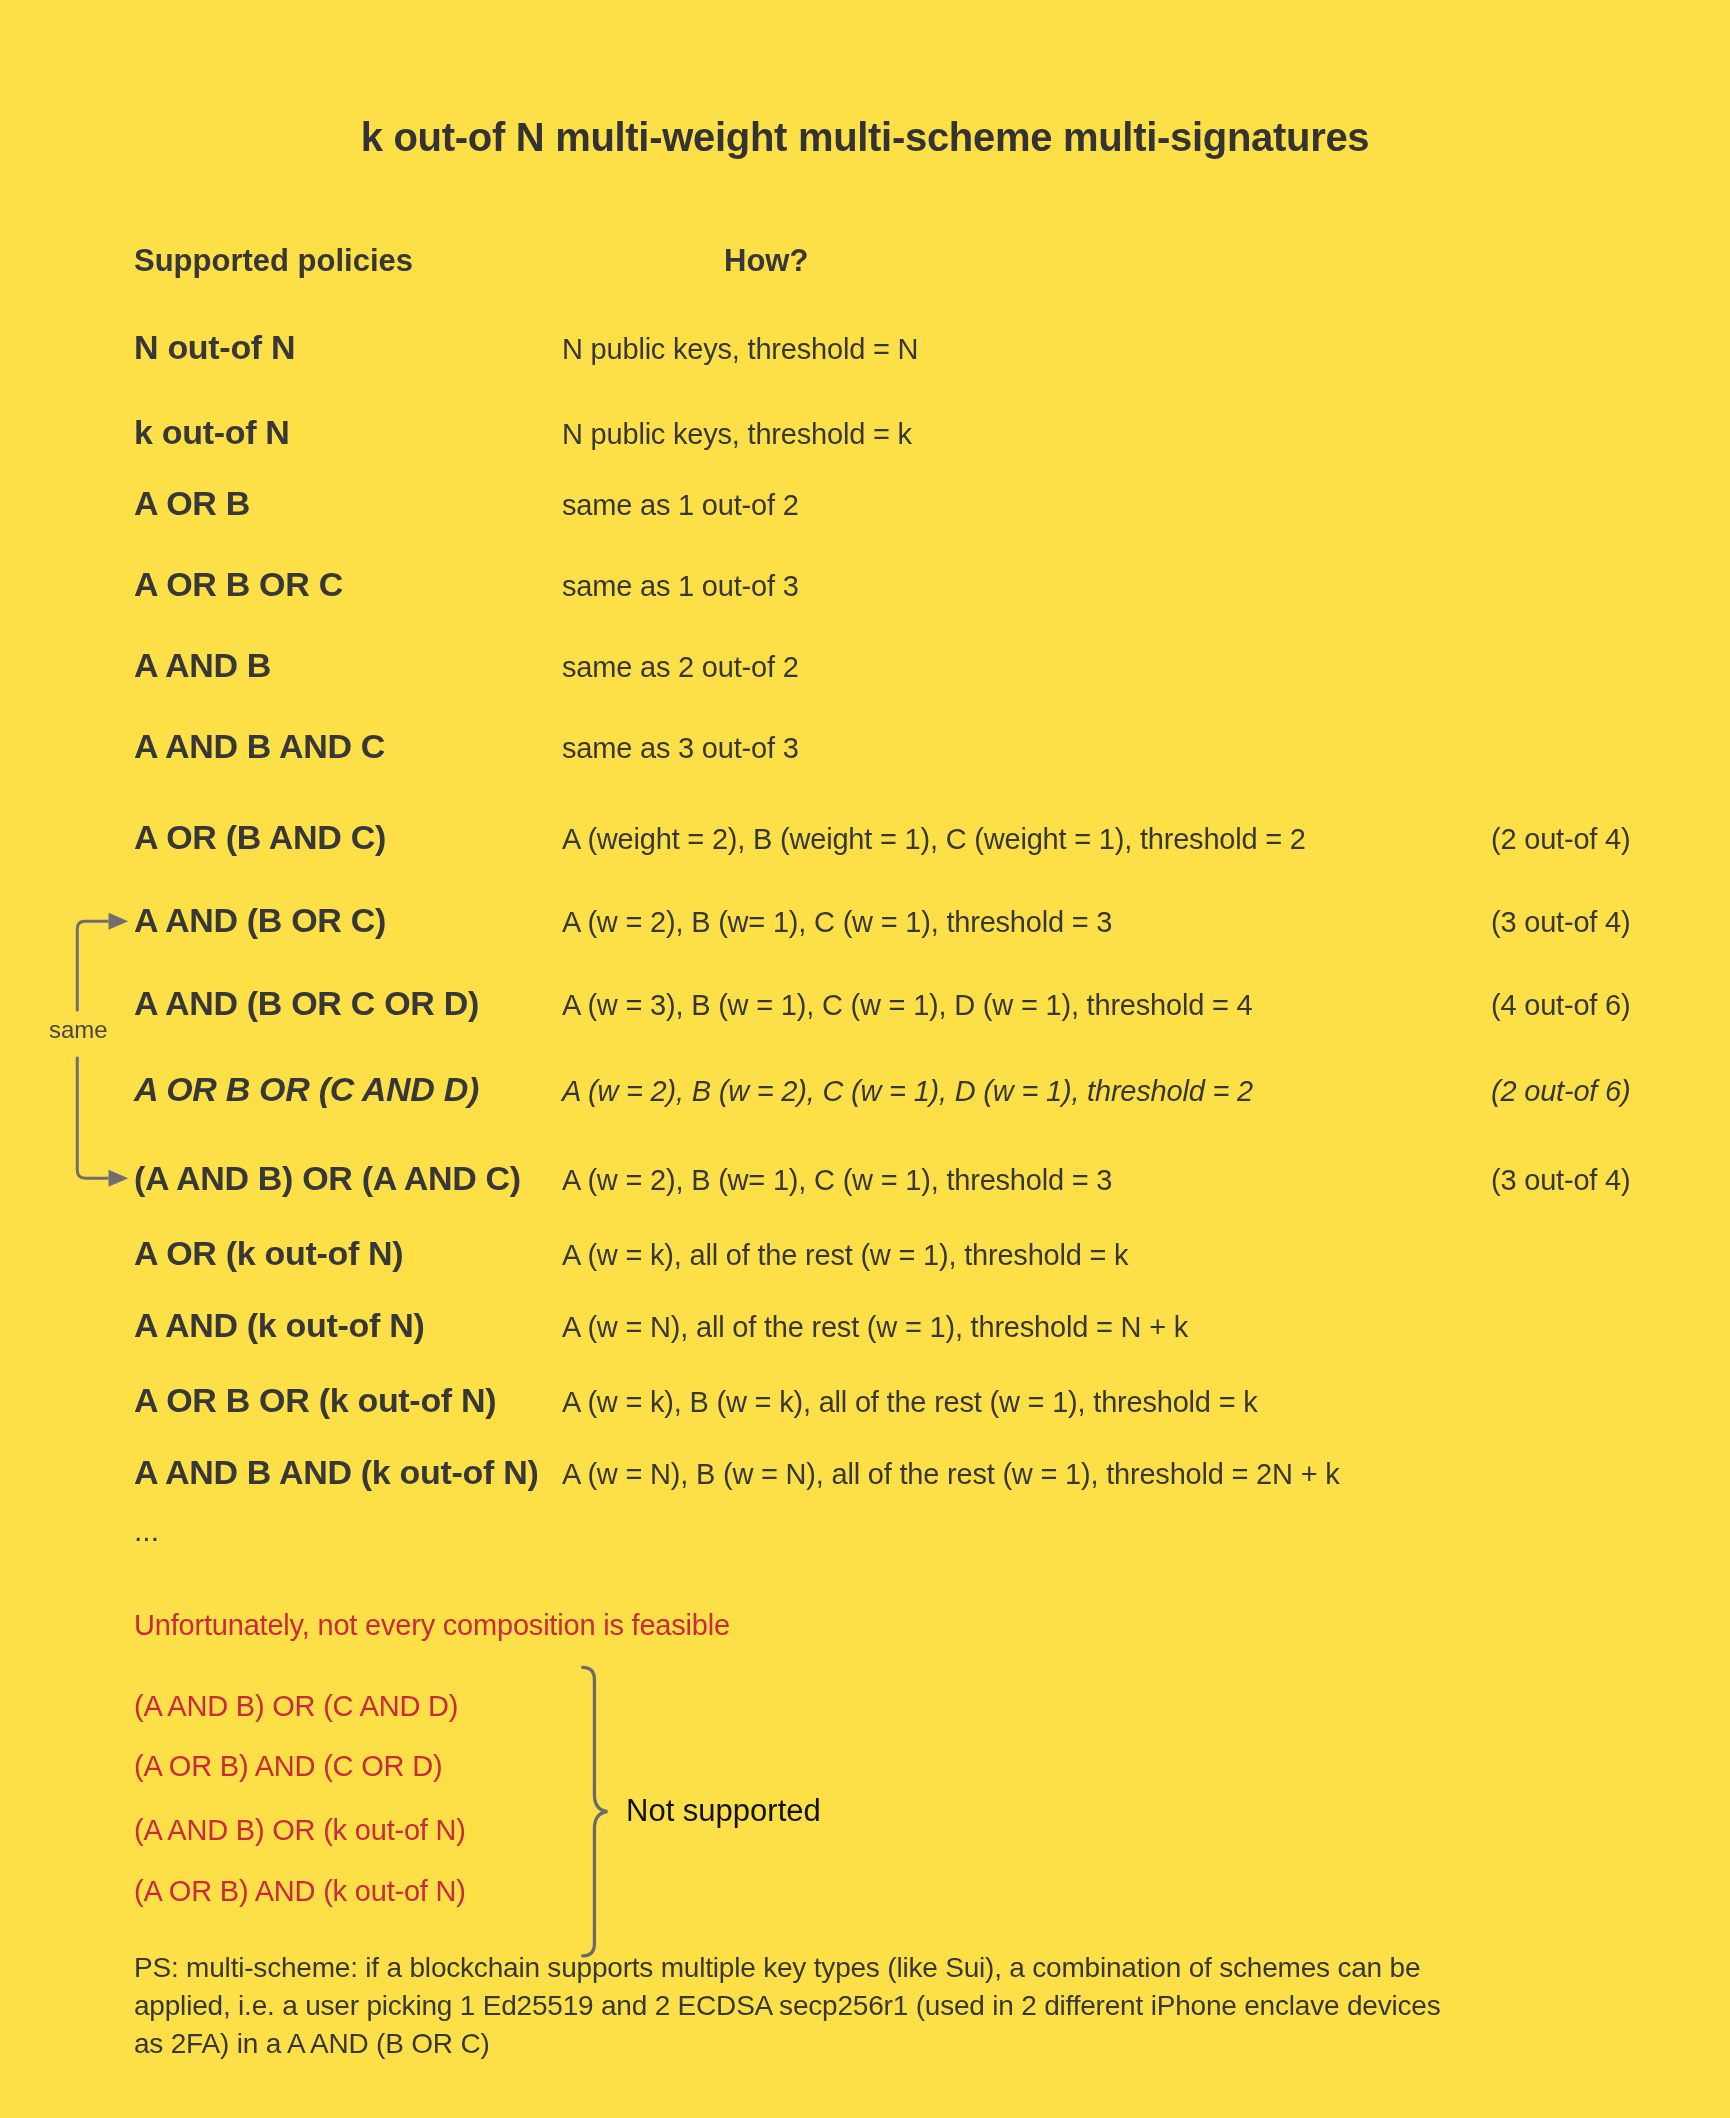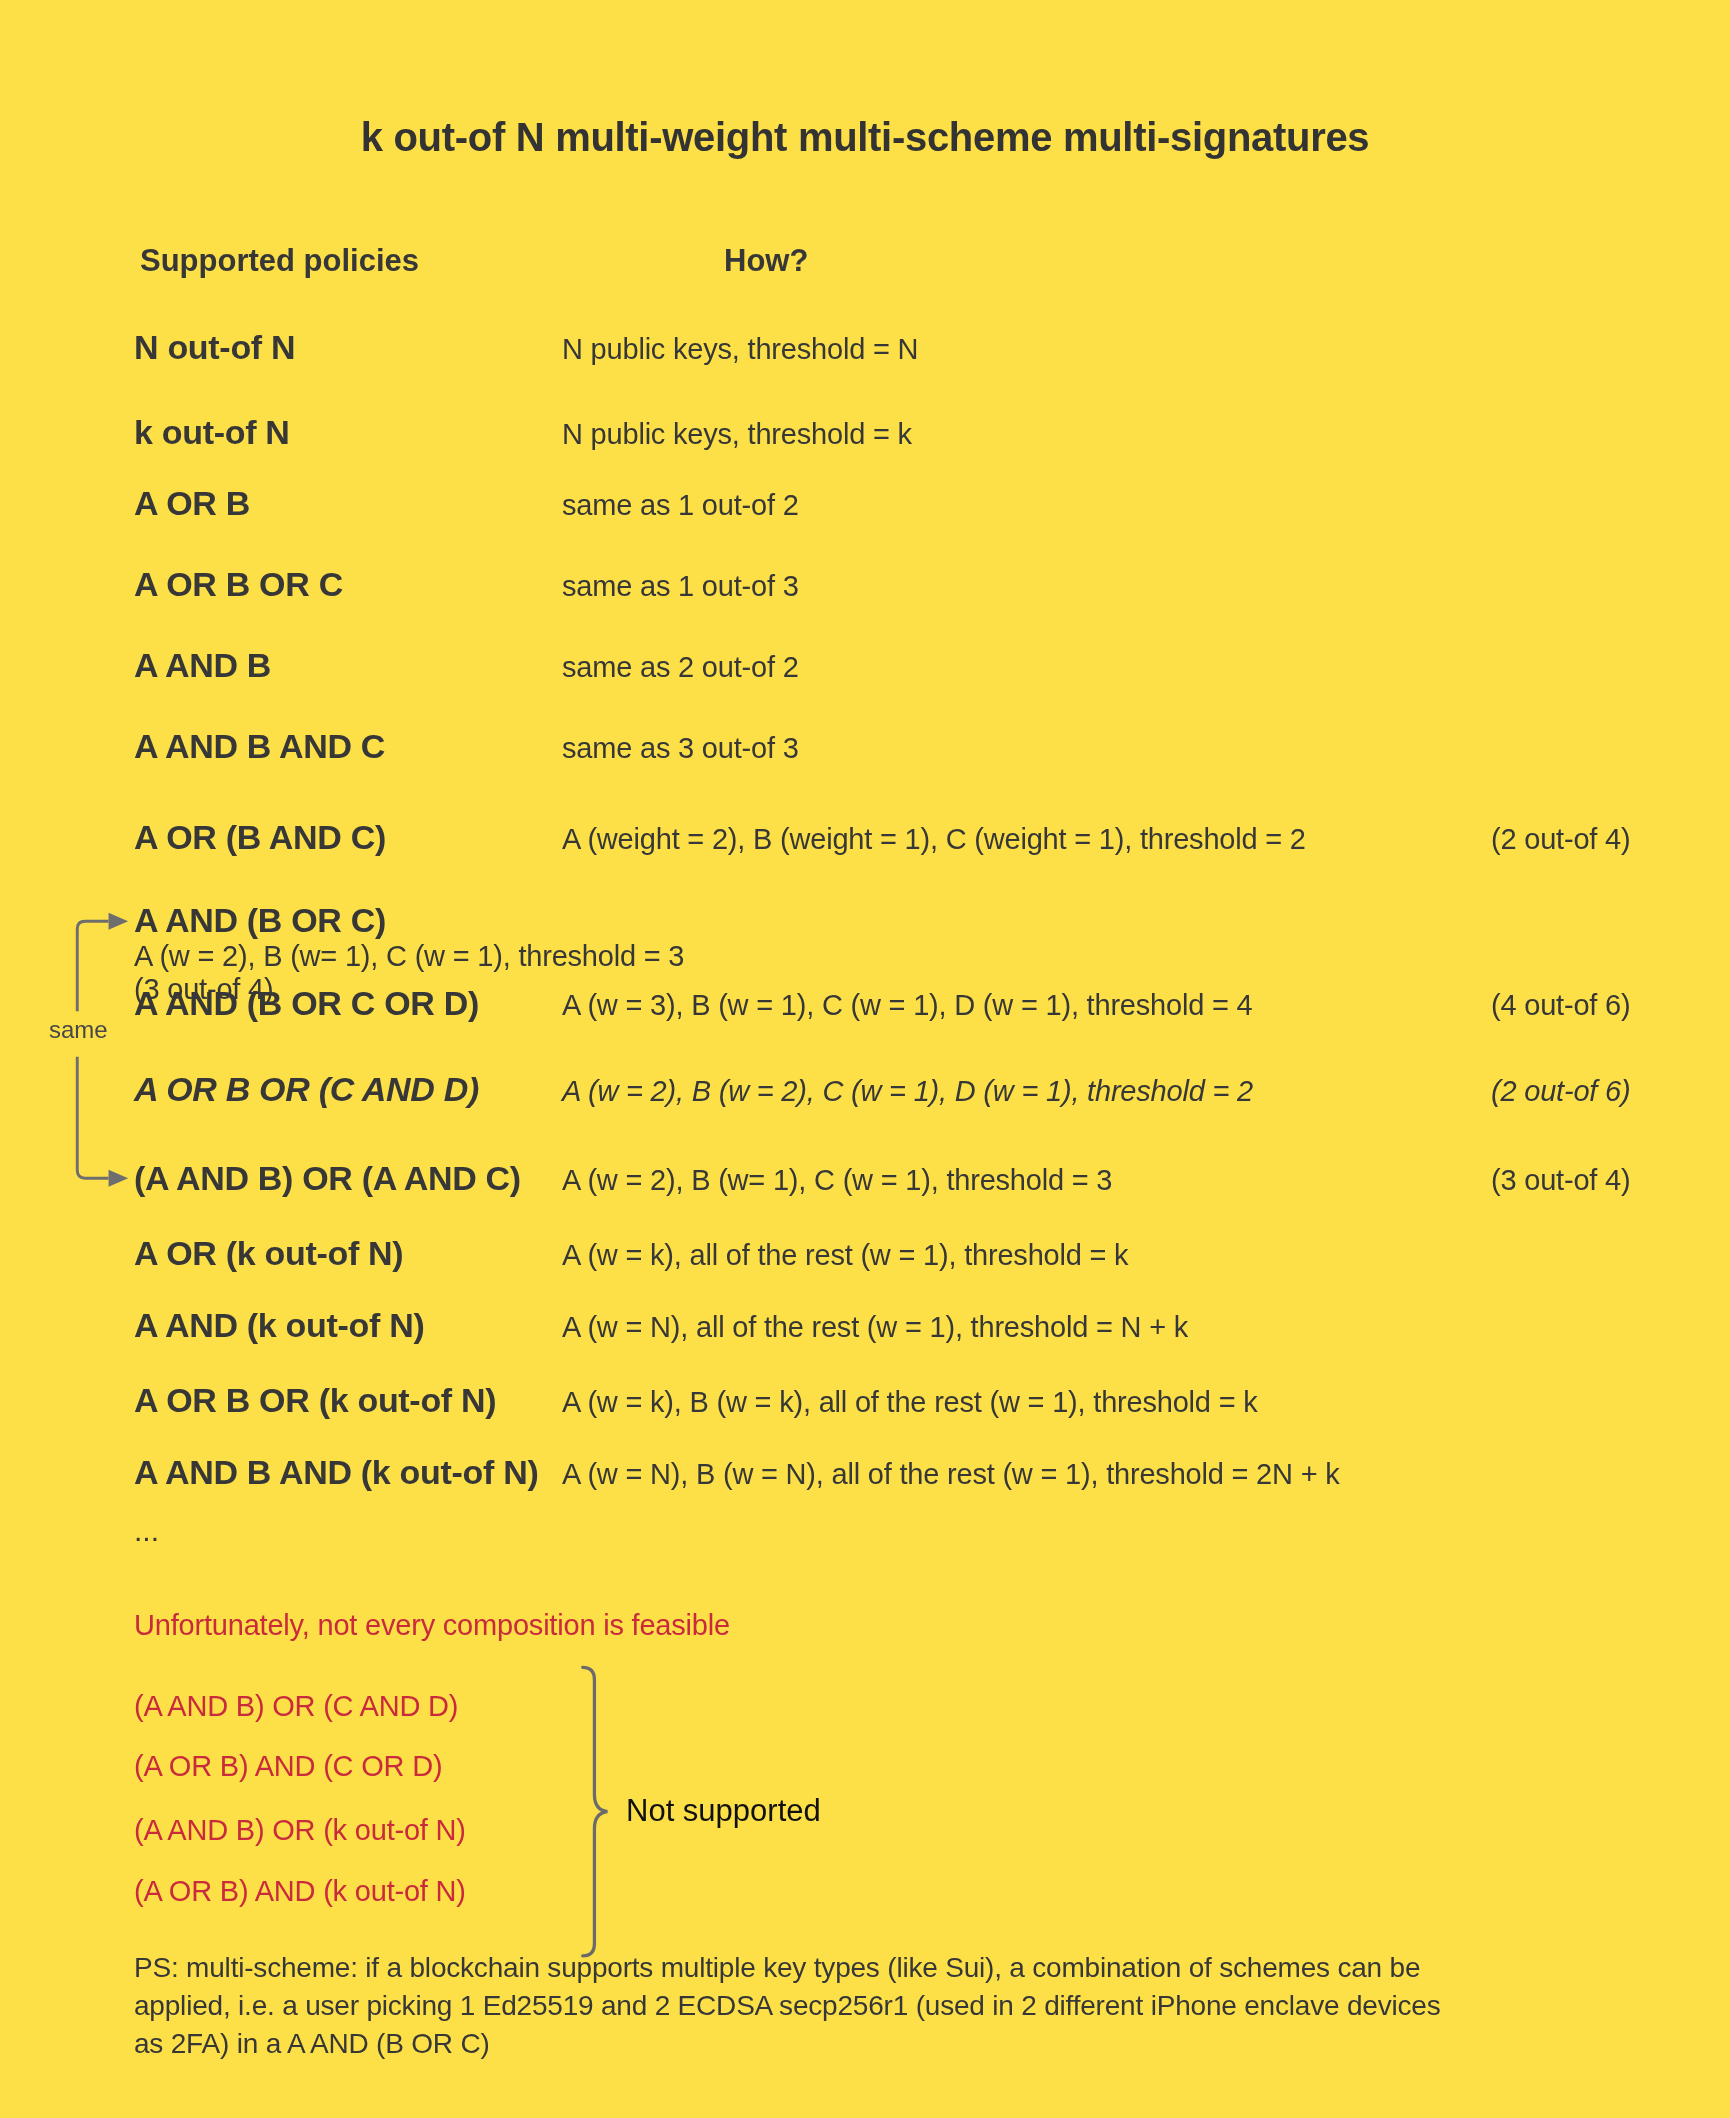--- a/index.html
+++ b/index.html
@@ -16,42 +16,42 @@
     position: absolute;
     top: 115px; left: 0; width: 100%;
     text-align: center;
     font-size: 40px;
     font-weight: bold;
     letter-spacing: -0.3px;
     color: #333333;
   }
   .col-headers { position: absolute; top: 243px; left: 0; width: 100%; }
   .col-head { position: absolute; font-size: 31px; font-weight: bold; white-space: nowrap; }
-  .col-head.policies { left: 134px; margin-left: 6px; }
+  .col-head.policies { left: 134px; }
   .col-head.how { left: 724px; }
 
   .row {
     position: absolute;
     left: 134px;
     display: flex;
     align-items: baseline;
     white-space: nowrap;
   }
   .c1 { flex: none; width: 428px; font-size: 34px; font-weight: bold; letter-spacing: -0.3px; }
   .c2 { flex: none; width: 929px; font-size: 29px; letter-spacing: -0.2px; }
   .c3 { flex: none; font-size: 29px; letter-spacing: -0.2px; }
 
   .r1  { top: 328px; }
   .r2  { top: 403px; margin-top: 10px; }
   .r3  { top: 484px; }
   .r4  { top: 565px; }
   .r5  { top: 646px; }
   .r6  { top: 727px; }
   .r7  { top: 818px; justify-content: space-between; }
-  .r8  { top: 901px; flex-direction: column; }
+  .r8  { top: 901px; }
   .r9  { top: 984px; }
   .r10 { top: 1070px; font-style: italic; }
   .r11 { top: 1159px; }
   .r12 { top: 1234px; }
   .r13 { top: 1306px; }
   .r14 { top: 1381px; }
   .r15 { top: 1453px; }
 
   .ellipsis {
     position: absolute; left: 134px; top: 1514px;

